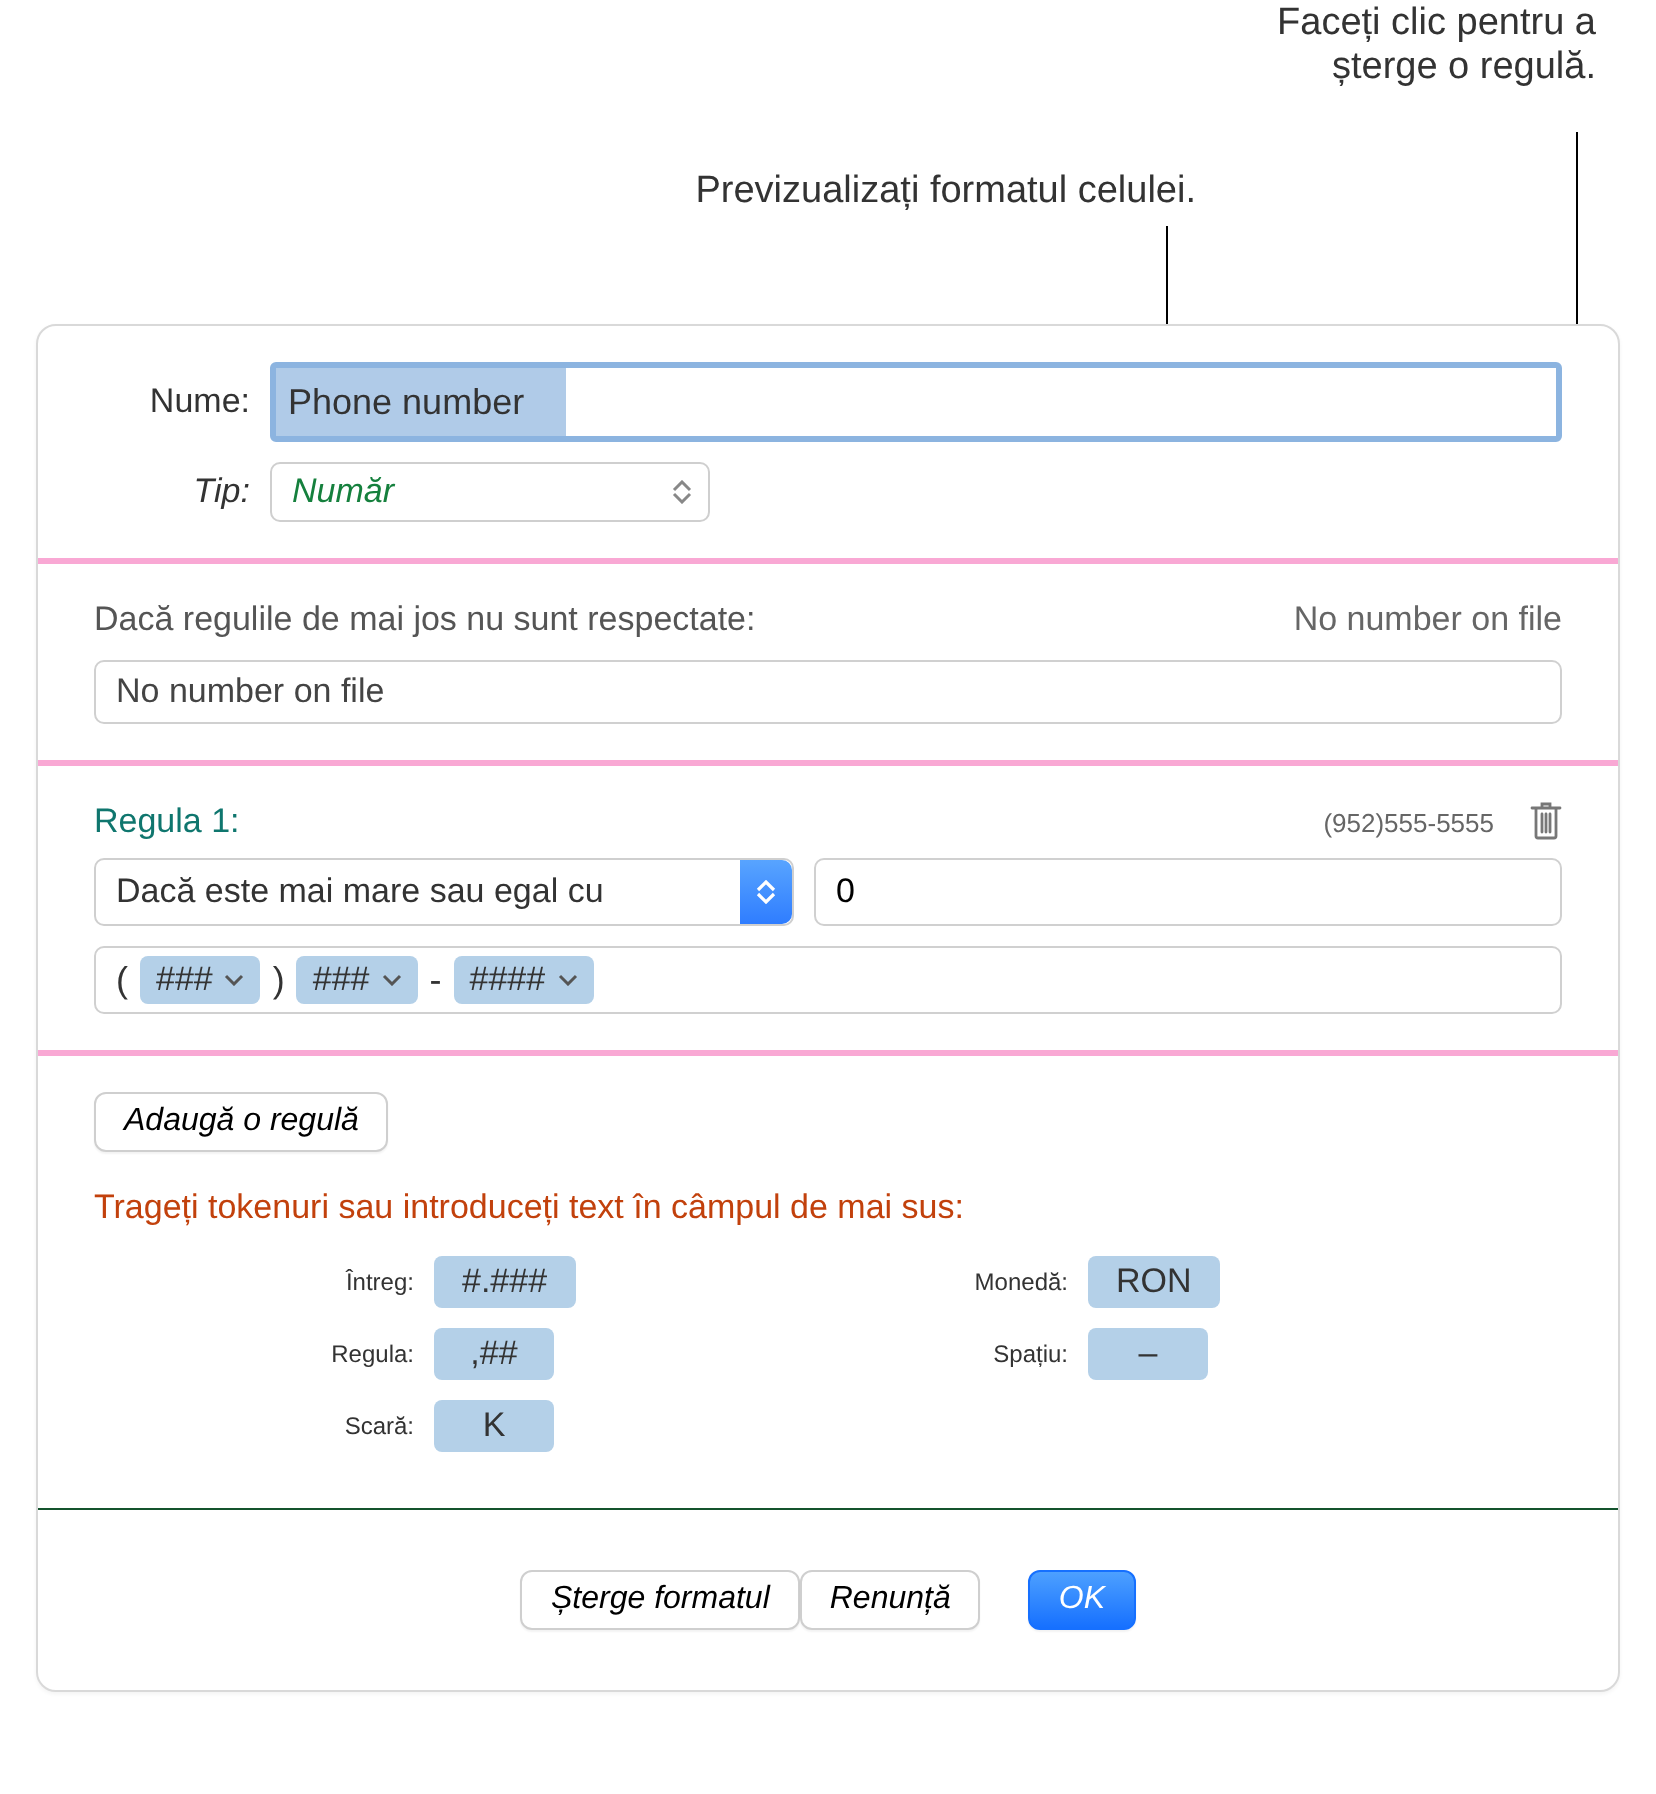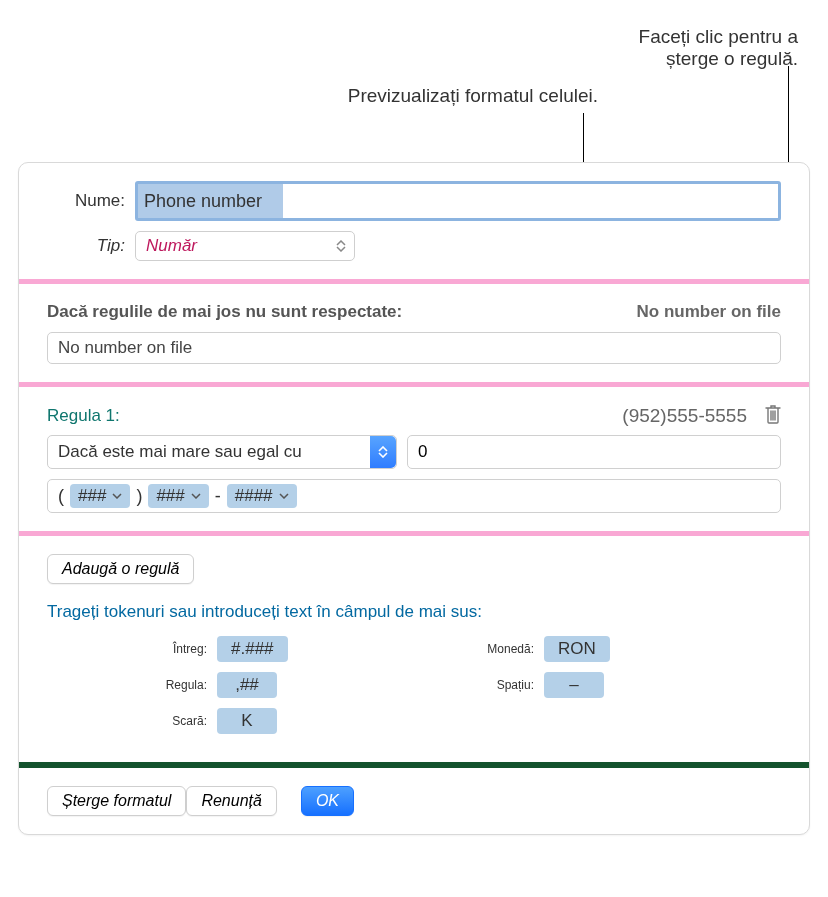--- a/index.html
+++ b/index.html
@@ -12,21 +12,21 @@
       height: 897px;
       position: relative;
       color: #333;
     }
     .annotation {
       position: absolute;
       color: #333;
       font-size: 19px;
       text-align: right;
     }
-    .annot1 { top: 26px; right: 30px; width: 600px; }
+    .annot1 { top: 1px; right: 30px; width: 600px; }
     .annot2 { top: 85px; right: 230px; width: 600px; }
     .callout-line {
       position: absolute;
       background: #000;
       pointer-events: none;
     }
     .dialog {
       position: absolute;
       left: 18px;
       top: 162px;
@@ -34,21 +34,21 @@
       border: 1px solid #d9d9d9;
       border-radius: 10px;
       background: #fff;
       box-shadow: 0 1px 2px rgba(0,0,0,0.05);
       padding: 0;
     }
     .section {
       padding: 18px 28px;
     }
     .section-divider {
-      border-bottom: 5px solid #f9a8d4;
+      border-bottom: 3px solid #f9a8d4;
     }
     .row {
       display: flex;
       align-items: center;
       margin-bottom: 10px;
     }
     .field-label {
       width: 78px;
       text-align: right;
       margin-right: 10px;
@@ -69,42 +69,41 @@
     }
     .select-box {
       display: inline-flex;
       align-items: center;
       justify-content: space-between;
       height: 30px;
       border: 1px solid #cfcfcf;
       border-radius: 5px;
       padding: 0 4px 0 10px;
       background: #fff;
-      color: #be185d;
+      color: #15803d;
       font-size: 17px;
       min-width: 220px;
     }
     .select-arrows {
       width: 18px;
       height: 20px;
       display: inline-flex;
       flex-direction: column;
       align-items: center;
       justify-content: center;
       margin-left: 4px;
     }
     .select-arrows svg { display: block; }
     .subheader {
       font-size: 17px;
       color: #555;
       margin-bottom: 10px;
       display: flex;
       justify-content: space-between;
       align-items: center;
-      font-weight: bold;
     }
     .preview-text {
       color: #666;
       font-size: 17px;
     }
     .text-input {
       width: 100%;
       height: 32px;
       border: 1px solid #d0d0d0;
       border-radius: 5px;
@@ -119,21 +118,21 @@
       margin-bottom: 8px;
       padding-right: 26px;
       position: relative;
     }
     .rule-label {
       font-size: 17px;
       color: #0f766e;
     }
     .rule-preview {
       color: #666;
-      font-size: 19px;
+      font-size: 13px;
       margin-right: 8px;
     }
     .trash-icon {
       position: absolute;
       right: -4px;
       top: -2px;
       width: 22px;
       height: 24px;
       cursor: pointer;
     }
@@ -207,21 +206,21 @@
       border-radius: 6px;
       padding: 0 14px;
       background: #fff;
       font-size: 16px;
       cursor: pointer;
       box-shadow: 0 1px 1px rgba(0,0,0,0.05);
       font-style: italic;
     }
     .hint-text {
       font-size: 17px;
-      color: #0369a1;
+      color: #c2410c;
       margin: 18px 0 14px 0;
     }
     .token-grid {
       display: flex;
       padding-left: 80px;
     }
     .token-col {
       flex: 1;
     }
     .token-row {
@@ -240,23 +239,23 @@
       background: #b4d0e8;
       border-radius: 4px;
       padding: 3px 14px;
       font-size: 17px;
       color: #333;
       min-width: 60px;
       text-align: center;
     }
     .footer {
       display: flex;
-      justify-content: flex-start;
-      border-top: 6px solid #14532d;
-      padding: 18px 28px;
+      justify-content: center;
+      border-top: 1px solid #14532d;
+      padding: 30px 28px;
     }
     .footer-right { display: flex; gap: 24px; }
     .ok-btn {
       background: linear-gradient(#4da0ff,#1670ff);
       color: #fff;
       border: 1px solid #1670ff;
     }
   </style>
 </head>
 <body>

